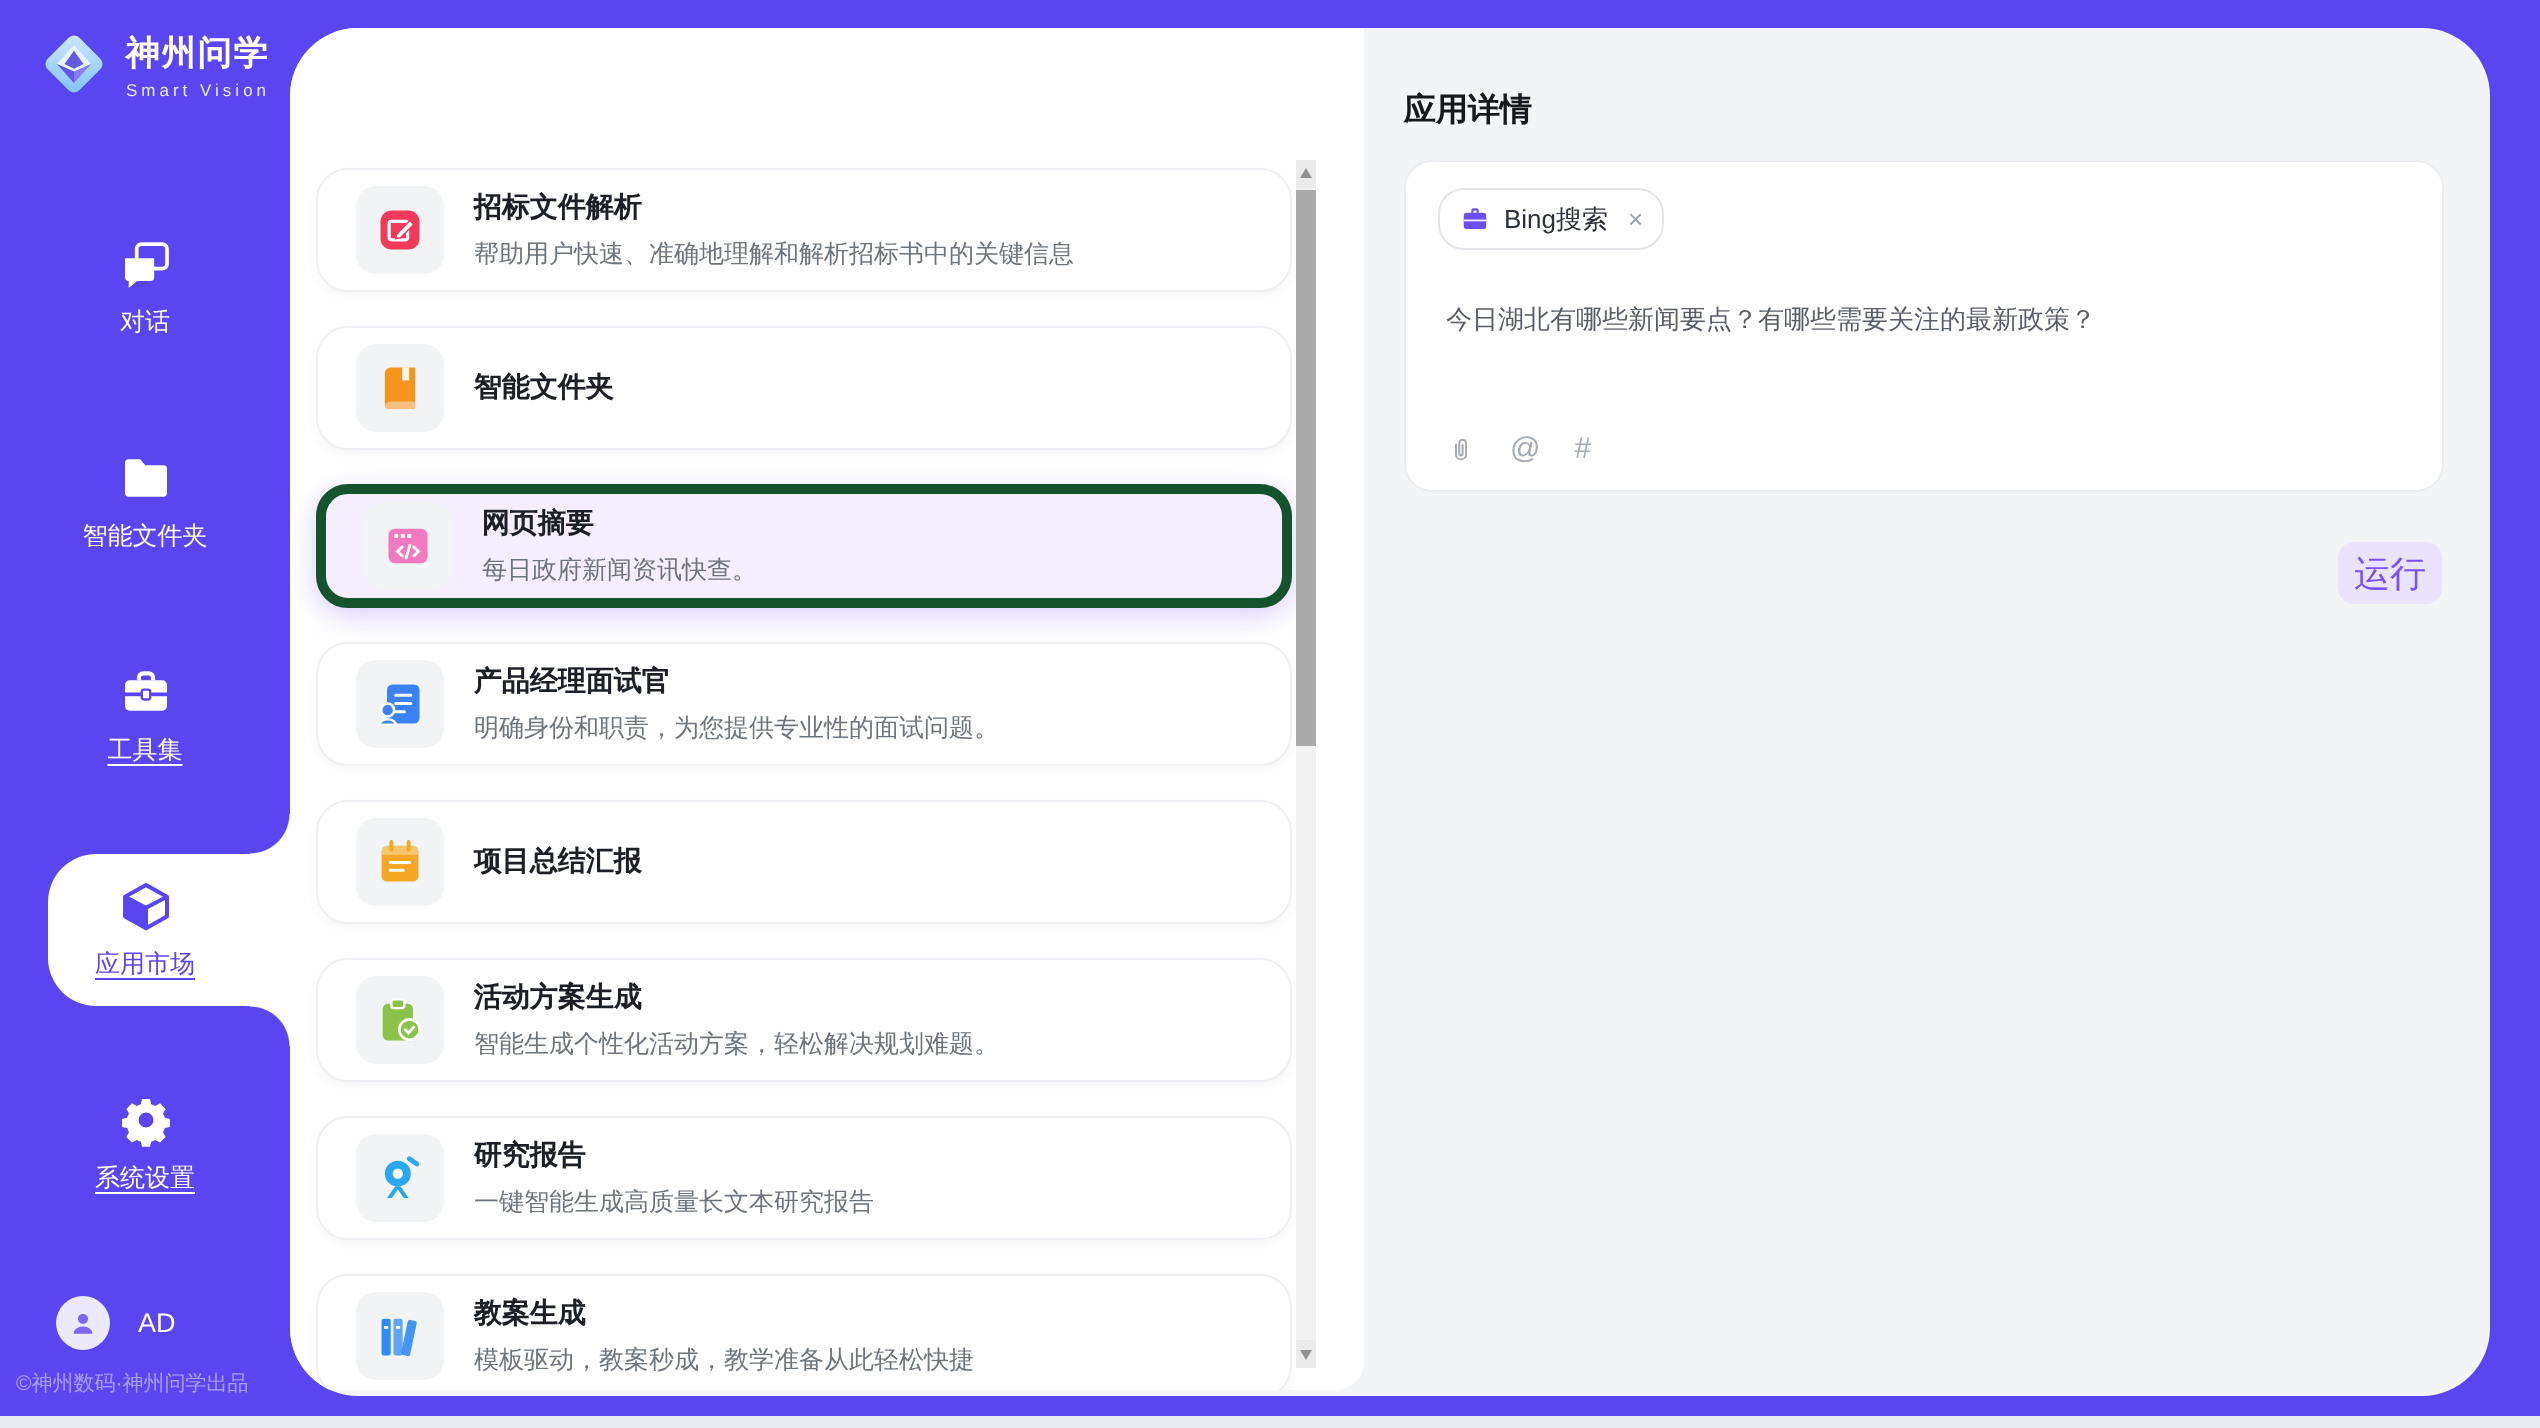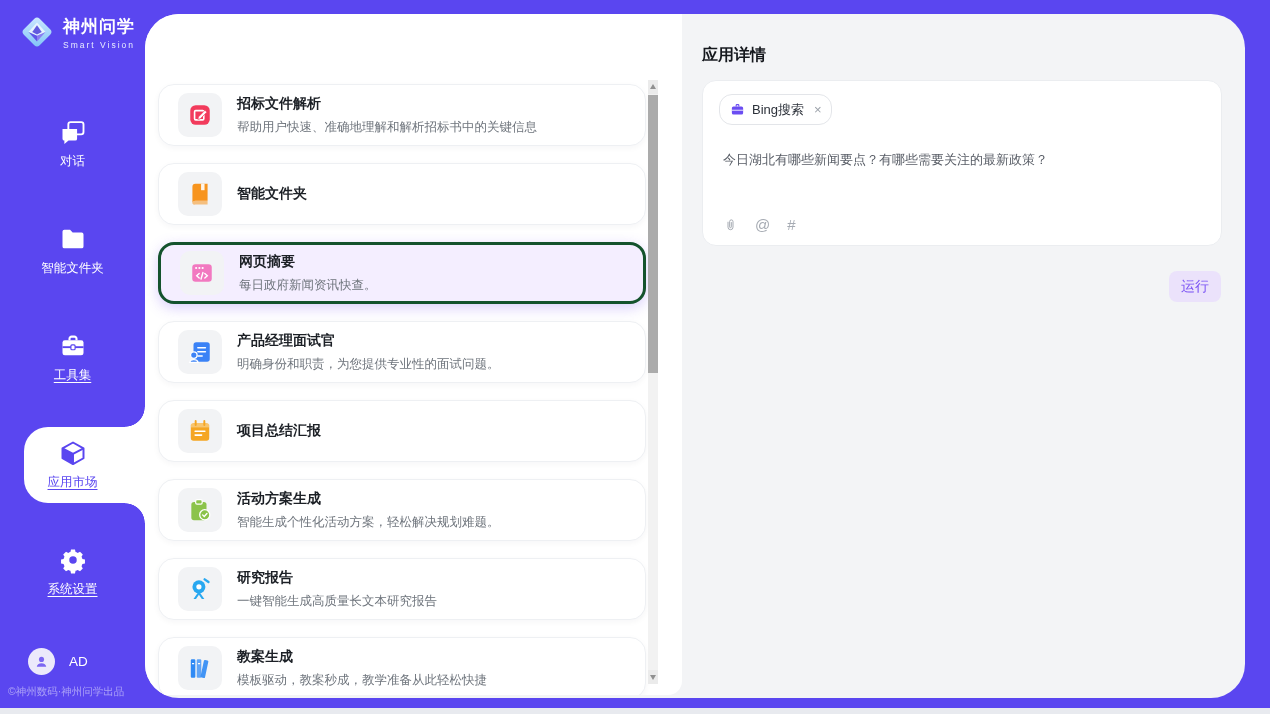--- a/index.html
+++ b/index.html
@@ -58,21 +58,21 @@
   .list-panel { width:537px; height:681px; background:#fff; position:relative; border-radius:0 0 14px 14px; overflow:hidden; }
   .panel-title { font-size:16px; font-weight:bold; color:#15181d; }
   .list-title { position:absolute; top:31px; left:14px;margin-top:48px; }
   .app-list { position:absolute; top:70px; left:13px; width:488px; display:flex; flex-direction:column; gap:17px; }
   .app-card {
     height:62px; flex:none; background:#fff; border:1px solid #eef0f3; border-radius:16px;
     display:flex; align-items:center; padding:0 16px 0 19px; cursor:pointer;
     box-shadow:0 2px 6px rgba(17,24,39,.04);
   }
   .app-card.selected {
-    border:3px solid #14532d; background:#f4eeff;
+    border:5px solid #14532d; background:#f4eeff;
     box-shadow:0 4px 14px rgba(122,82,244,.28);
   }
   .app-icon-box { width:44px; height:44px; border-radius:10px; background:#f2f3f5; display:flex; align-items:center; justify-content:center; flex:none; }
   .app-icon-box svg { width:26px; height:26px; display:block; }
   .app-texts { margin-left:15px; min-width:0; }
   .app-name { font-size:14px; font-weight:bold; color:#1c2026; }
   .app-desc { font-size:12.5px; color:#6e747c; margin-top:6px; white-space:nowrap; }
 
   
   .scrollbar { position:absolute; right:24px; top:66px; height:604px; width:10px; background:#f2f2f2; }
@@ -96,21 +96,21 @@
   }
   .tag-icon svg { width:15px; height:15px; display:block; }
   .tag-label { font-size:13px; color:#2c313a; }
   .tag-close { font-size:13px; color:#9ba1a9; margin-left:3px; cursor:pointer; line-height:1; }
   .query-text { position:absolute; left:20px; top:70px; right:20px; font-size:13px; color:#585d66; cursor:text; }
   .input-icons { position:absolute; left:20px; bottom:12px; display:flex; align-items:center; gap:17px; color:#a6abb3; }
   .input-icons .glyph { font-size:15px; cursor:pointer; }
   .input-icons svg { width:15px; height:16px; display:block; cursor:pointer; }
   .run-btn {
     position:absolute; top:257px; right:24px; width:52px; height:31px;
-    background:#ebe2fb; color:#7a52f4; font-size:14px; border:none; border-radius:8px;
+    background:#ebe2fb; color:#7a52f4; font-size:18px; border:none; border-radius:8px;
     display:flex; align-items:center; justify-content:center; cursor:pointer;
     font-family:"Liberation Sans", sans-serif;
   }
 </style>
 </head>
 <body>
 
 <div class="frame"></div>
 
 <div class="sidebar">

